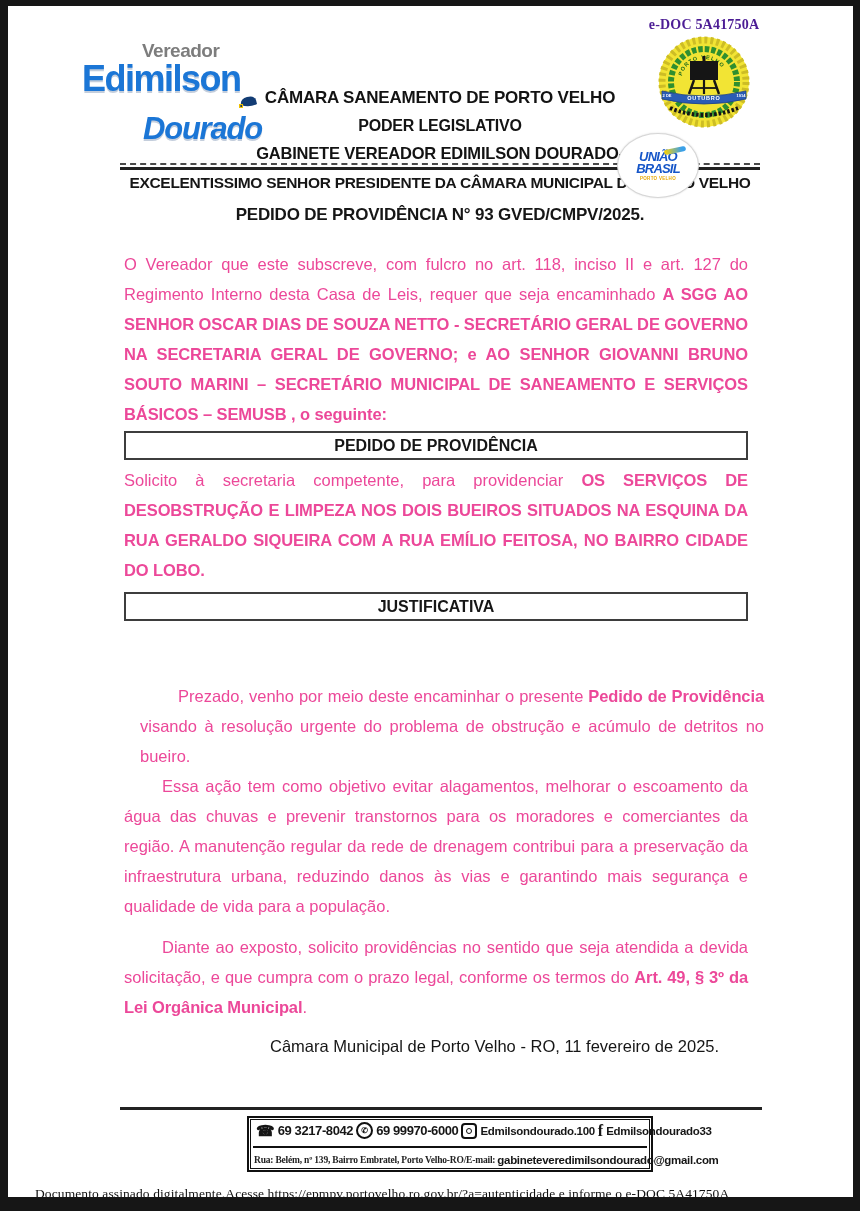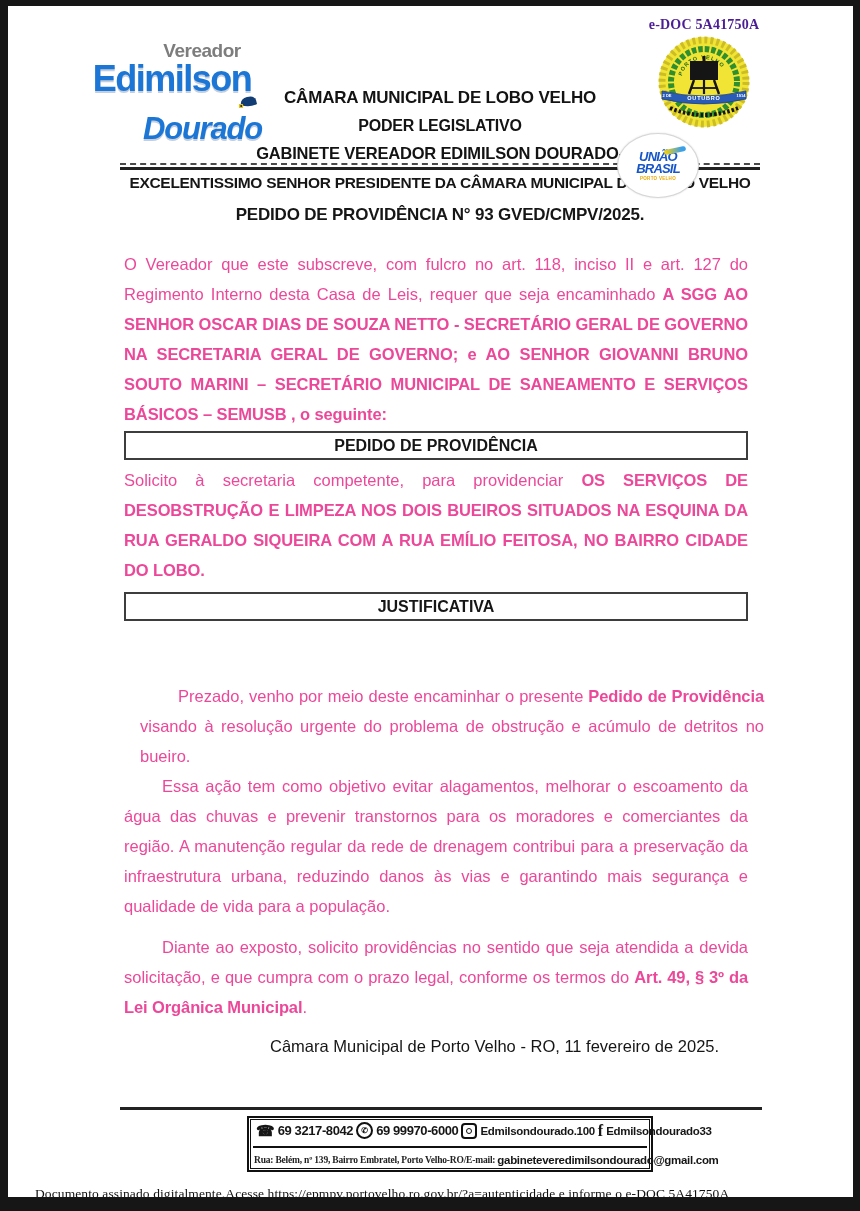--- a/index.html
+++ b/index.html
@@ -22,21 +22,21 @@
   
   .edoc {
     left:636px; top:11px; width:120px;
     font-family:"Liberation Serif", serif;
     font-weight:bold; font-size:14px;
     color:#4c1d95; text-align:center;
     letter-spacing:0.2px;
   }
 
   
-  .logo { left:74px; top:34px; width:180px;text-align:center; }
+  .logo { left:74px; top:34px; width:180px; }
   .logo-vereador {
     margin-left:60px;
     color:#7d7d7d; font-weight:bold; font-size:19px;
     letter-spacing:-0.5px;
   }
   .logo-first {
     color:#1b76d6; font-weight:bold; 
     font-size:36px; line-height:34px; letter-spacing:-1.5px;
     text-shadow:0 2px 0 rgba(18,60,116,0.25);
   }
@@ -172,21 +172,21 @@
         <svg width="22" height="16" viewBox="0 0 22 16">
           <path d="M3 11 Q2 5 9 3 Q16 1 18 6 L19 10 Q11 14 3 11 Z" fill="#123c74"></path>
           <rect x="1" y="10" width="4" height="4" fill="#f0c000"></rect>
           <rect x="2.4" y="11" width="1.6" height="2" fill="#123c74"></rect>
         </svg>
       </span>
       <span class="logo-last">Dourado</span>
     </div>
   </div>
 
-  <div class="abs hdr hdr1">CÂMARA MUNICIPAL DE LOBO VELHO</div>
+  <div class="abs hdr hdr1">CÂMARA SANEAMENTO DE PORTO VELHO</div>
   <div class="abs hdr hdr2">PODER LEGISLATIVO</div>
   <div class="abs hdr hdr3">GABINETE VEREADOR EDIMILSON DOURADO-</div>
 
   <div class="abs" style="left:645px; top:30px; width:102px; height:96px; z-index:2;">
     <svg width="102" height="96" viewBox="0 0 102 96">
       <circle cx="51" cy="46" r="45" fill="#f2e434"></circle>
       <circle cx="51" cy="46" r="42" fill="none" stroke="#cdbd25" stroke-width="7" stroke-dasharray="3 3"></circle>
       <circle cx="51" cy="46" r="33" fill="none" stroke="#2f8f2f" stroke-width="6" stroke-dasharray="4.5 2"></circle>
       <circle cx="51" cy="46" r="29" fill="#f2e434"></circle>
       <path id="sealArcTop" d="M 28 46 A 23 23 0 0 1 74 46" fill="none"></path>

